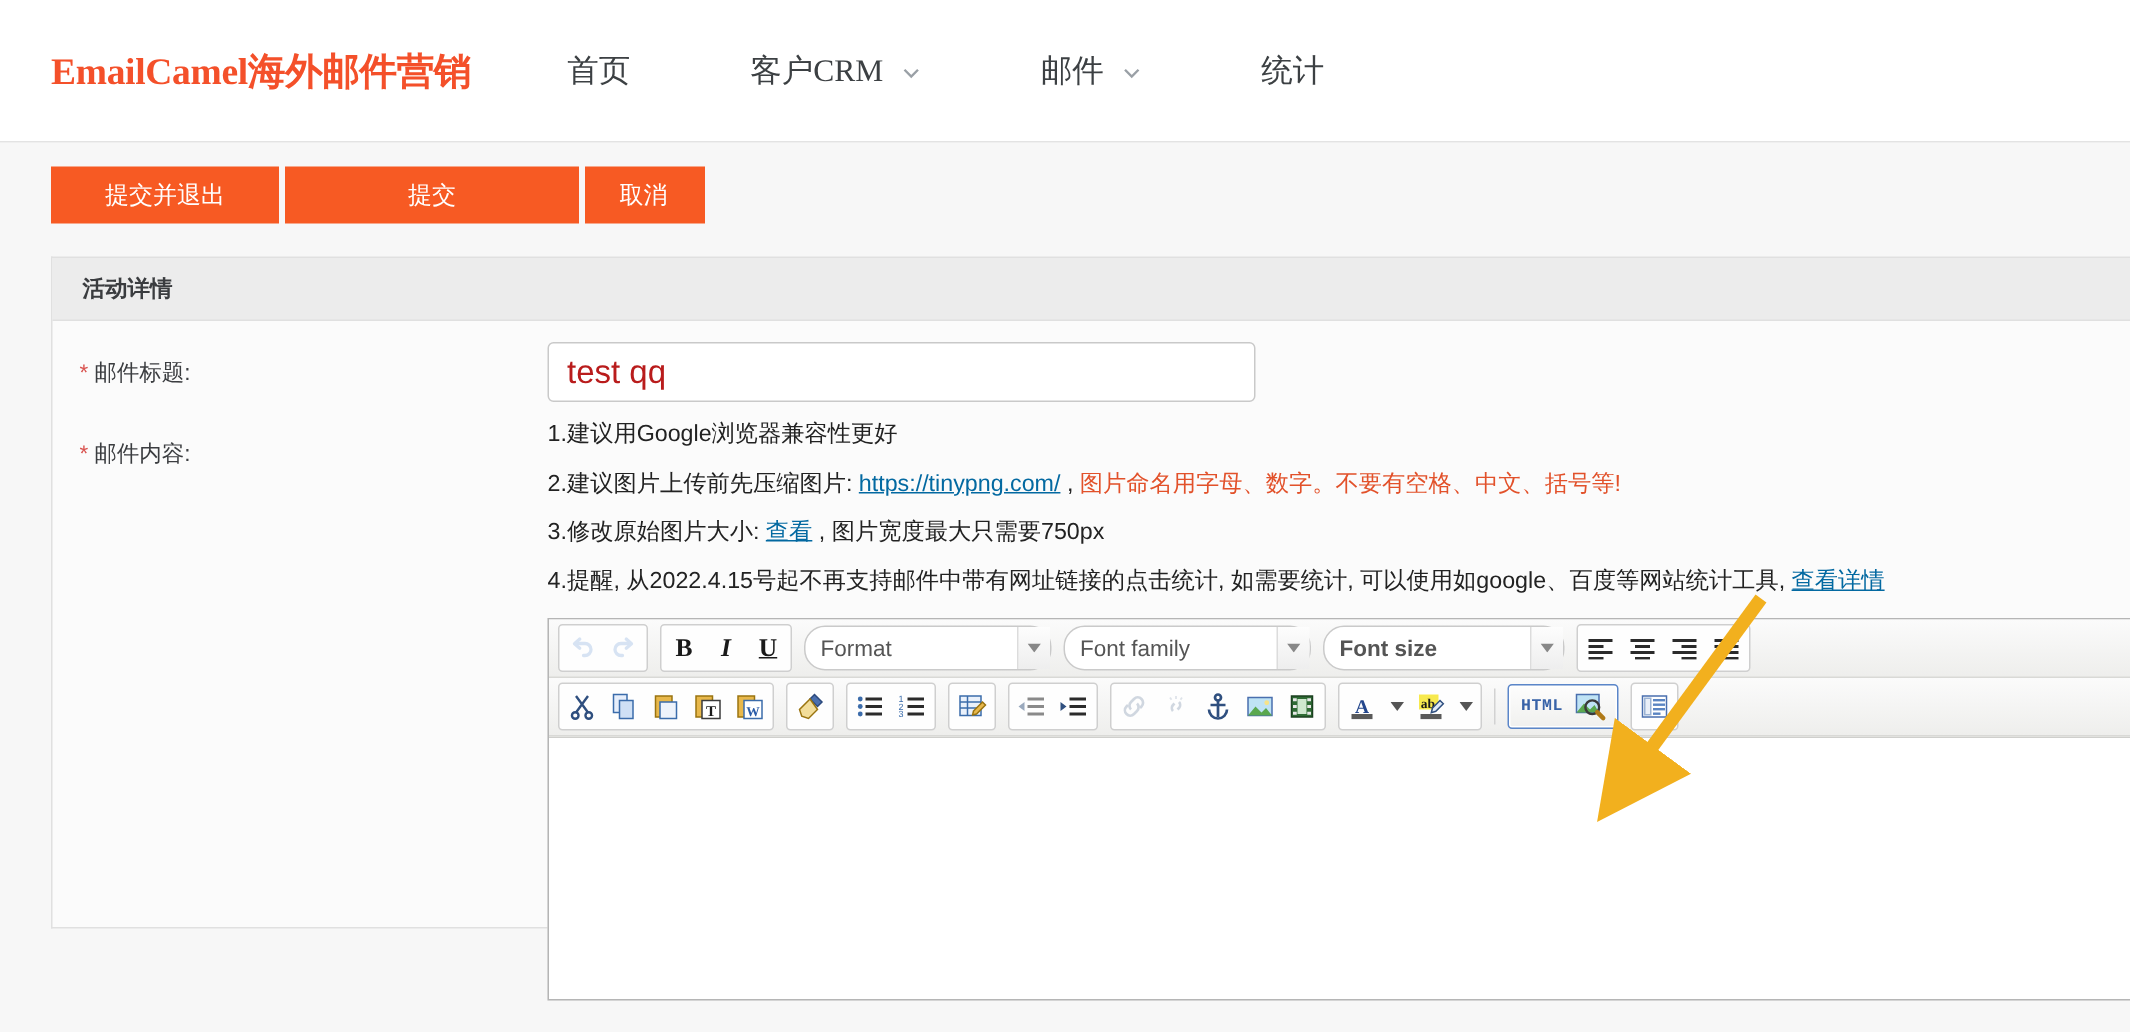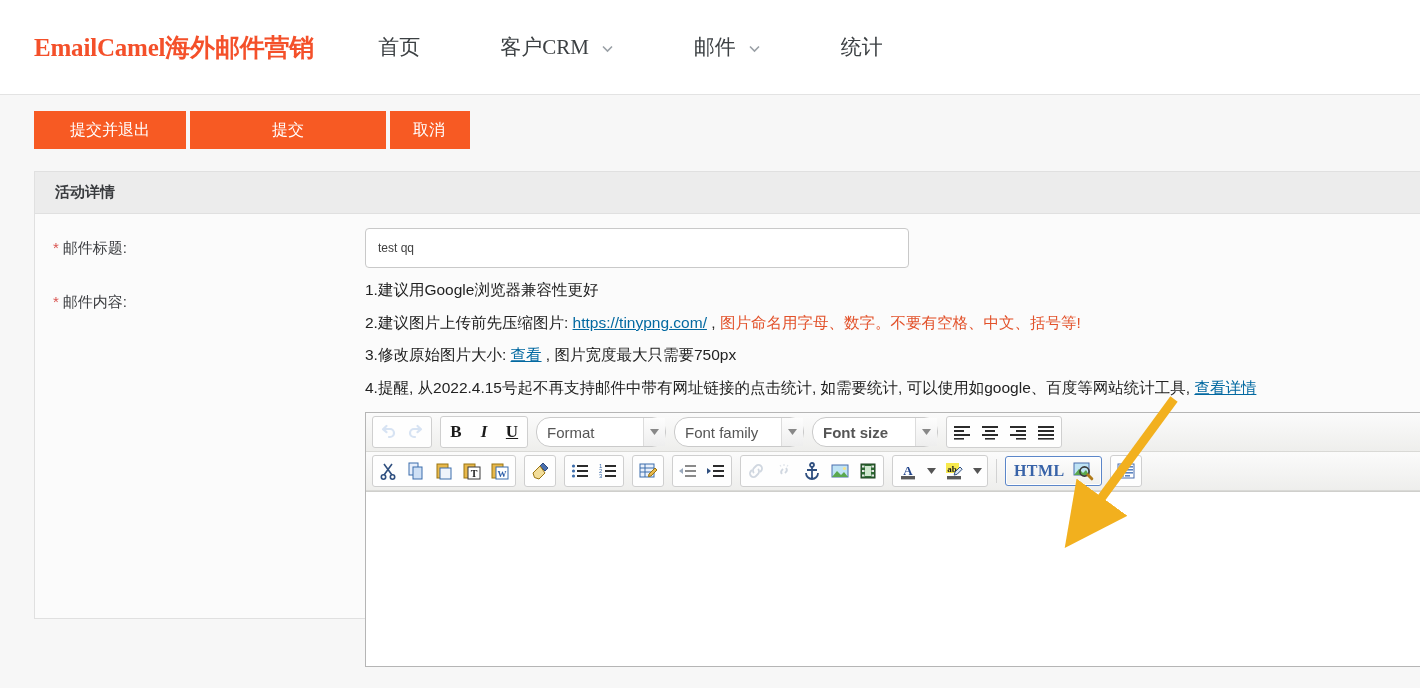--- a/index.html
+++ b/index.html
@@ -93,24 +93,24 @@
     width:312px;
     font-size:15px; color:#3b3d40;
     padding-top:11px;
     white-space:nowrap;
   }
   .req{ color:#d9534f; margin-right:4px; }
   .field-col{ flex:1; }
 
   .title-row{ margin-top:14px; }
   .text-input{
-    width:544px; height:40px;
+    width:472px; height:40px;
     border:1px solid #c9c9c9;
     border-radius:4px;
-    font-size:12px; color:#404040;
+    font-size:22px; color:#b91c1c;
     padding:0 12px;
     font-family:inherit;
     background:#fff;
     outline:none;
   }
 
   .content-row{ margin-top:14px; }
   .tips{ font-size:15.5px; color:#222; line-height:1; }
   .tip{ margin-bottom:17px; white-space:nowrap; }
   .tip a{ color:#0369a1; text-decoration:underline; }
@@ -143,20 +143,21 @@
     display:flex; align-items:center; justify-content:center;
     cursor:pointer; border:1px solid transparent; border-radius:2px;
     background:transparent;
   }
   .tb.disabled{ cursor:default; opacity:.45; }
   .sel{
     display:flex; align-items:center;
     border:1px solid #cacaca; background:#fff;
     height:30px; margin:0 4px; border-radius:14px;
     cursor:pointer;
+    gap:35px;
   }
   .sel .lbl{
     font-size:15px; color:#555; padding:0 10px;
     min-width:106px; white-space:nowrap;
   }
   .sel .arrow{
     width:22px; height:28px;
     border-left:1px solid #dcdcdc;
     background:linear-gradient(#fdfdfd,#eeeeee);
     display:flex; align-items:center; justify-content:center;
@@ -170,22 +171,22 @@
   .sep{ width:1px; height:24px; background:#d2d2d2; margin:0 4px; }
   .btn-html{
     display:flex; align-items:center; justify-content:center;
     border:1px solid #5b86c9; border-radius:3px;
     background:linear-gradient(#fdfdfd,#f0f0ee);
     height:30px; padding:0 4px; margin:0 4px;
     box-shadow:inset 0 0 0 1px #ffffff;
     cursor:pointer;
   }
   .html-txt{
-    font-family:Liberation Serif, serif;
-    font-size:16px; font-weight:bold; color:#3863a8;
+    font-family:Liberation Mono, monospace;
+    font-size:11px; font-weight:bold; color:#3863a8;
     letter-spacing:.4px; padding:0 4px;
   }
   .editor-body{
     background:#ffffff;
     height:175px;
     border-top:1px solid #cfcfcc;
   }
 
   
   .arrow-overlay{

